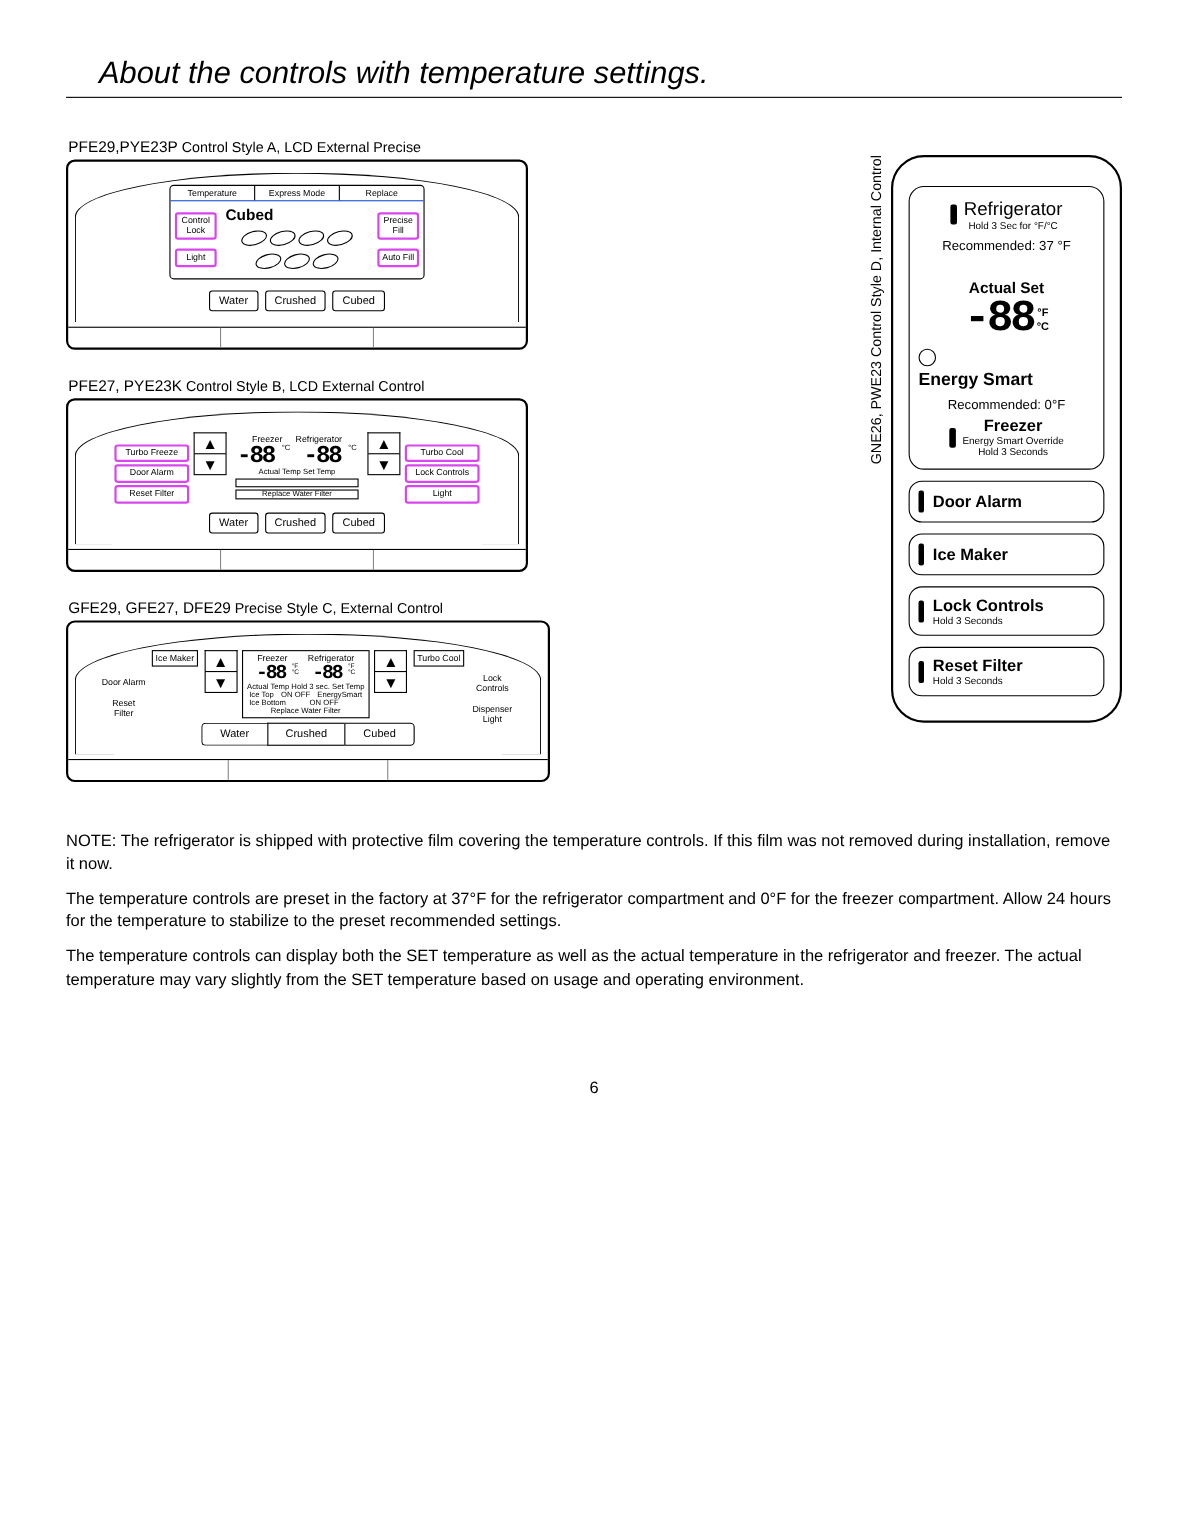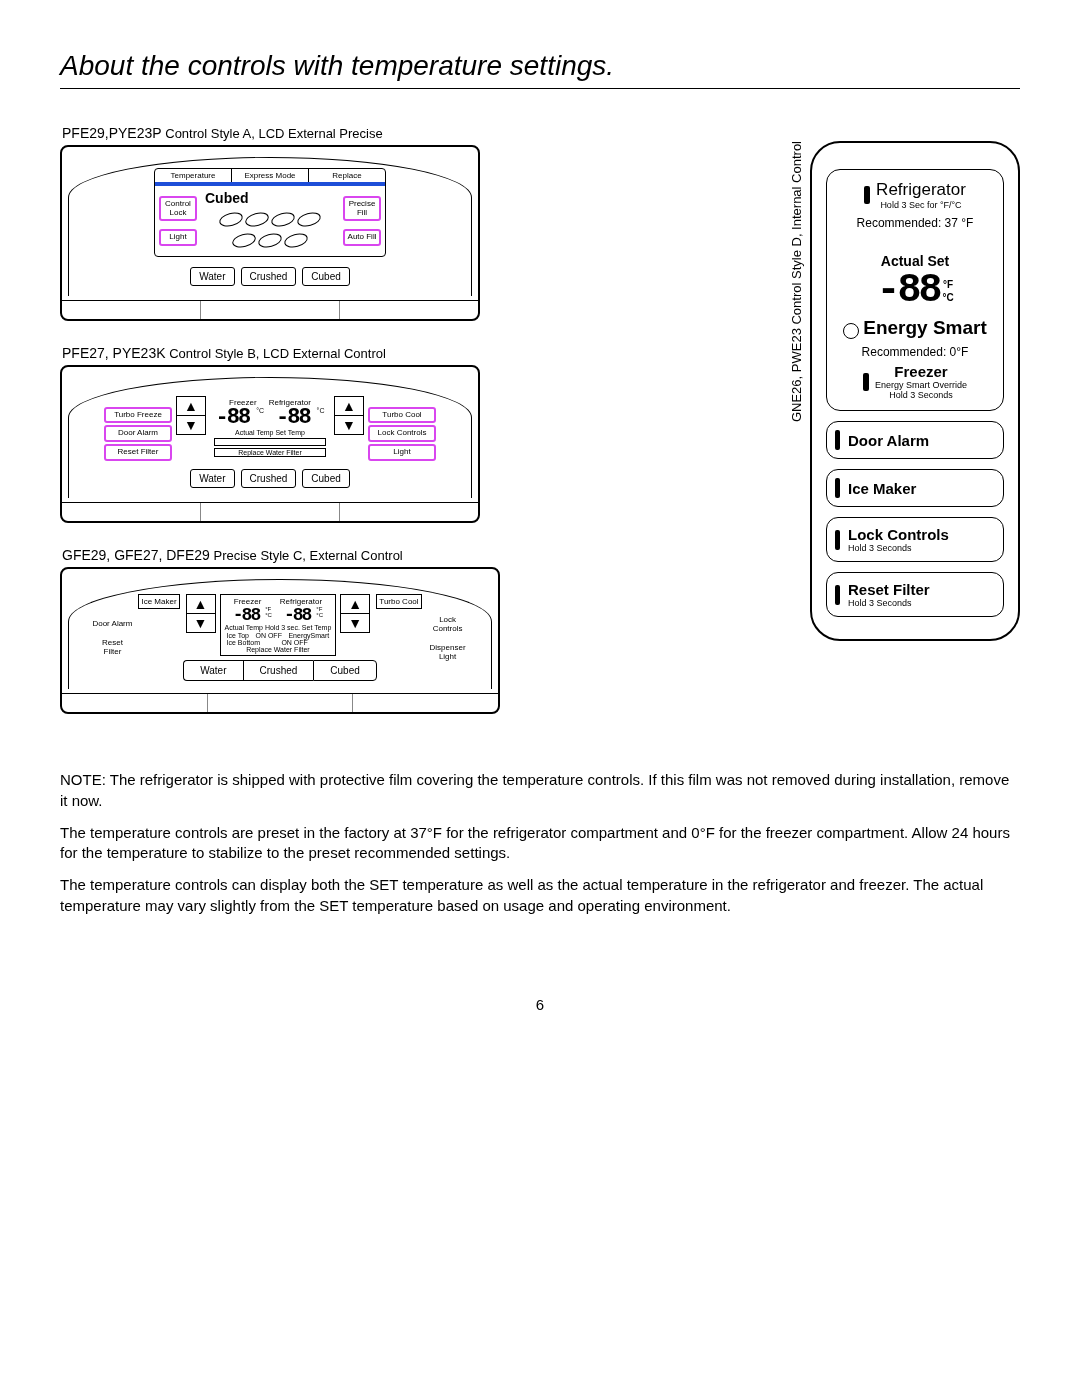--- a/index.html
+++ b/index.html
@@ -10,20 +10,21 @@
     width: 1080px;
     box-sizing: border-box;
     color: #000;
     font-size: 14px;
   }
   .title {
     font-style: italic;
     font-size: 28px;
     margin-bottom: 6px;
     font-weight: normal;
+    margin-left: 30px;
   }
   hr.rule { border: none; border-top: 1.5px solid #000; margin: 0 0 24px 0; }
   .cols { display: flex; gap: 28px; align-items: flex-start; }
   .left { flex: 1; }
   .right { display: flex; align-items: flex-start; gap: 6px; margin-top: 28px;}
   .panel-caption { font-size: 13px; margin: 12px 0 4px 2px; }
   .panel-caption .model { font-size: 14px; }
   .panel-outer {
     border: 2px solid #000;
     border-radius: 8px;
@@ -41,21 +42,21 @@
   }
   .lcd-a {
     border: 1.5px solid #000;
     border-radius: 4px;
     width: 230px;
     margin: 0 auto 10px auto;
     padding: 0;
   }
   .lcd-a-tabs {
     display: flex;
-    border-bottom: 4px solid #1d4ed8;
+    border-bottom: 1px solid #1d4ed8;
     font-size: 8px;
     justify-content: center;
   }
   .lcd-a-tabs div { flex: 1; text-align: center; padding: 2px 0; border-right: 1px solid #000;}
   .lcd-a-tabs div:last-child { border-right: none; }
   .lcd-a-body { display: flex; align-items: stretch; }
   .lcd-a-body .side { width: 38px; display: flex; flex-direction: column; gap: 8px; padding: 4px; justify-content: center;}
   .mini-btn {
     border: 2px solid #d946ef; border-radius: 3px;
     font-size: 8px; text-align: center; padding: 2px 2px; line-height: 1.1;
@@ -133,29 +134,29 @@
   }
   .d-row { display:flex; align-items:center; gap:6px; }
   .d-row .mark { width:6px; height:18px; background:#000; border-radius:2px; flex-shrink:0;}
   .d-title { font-size:17px; }
   .d-sub { font-size: 9px; }
   .d-rec { font-size: 12px; margin: 6px 0 4px 0;}
   .d-actual { font-size: 14px; font-weight:bold; margin-bottom:2px;margin-top:23px;}
   .d-seg-row{display:flex; justify-content:center; align-items:center;}
   .d-seg { font-family:'Courier New',monospace; font-size:40px; font-weight:bold; line-height:1; letter-spacing:-3px;}
   .d-units{display:flex;flex-direction:column; font-size:10px; margin-left:3px; line-height:1.3; font-weight:bold;}
-  .d-energy{display:flex;align-items:flex-end;justify-content:center;gap:4px;font-size:19px;font-weight:bold;margin-top:6px;}
+  .d-energy{display:flex;align-items:flex-start;justify-content:center;gap:4px;font-size:16px;font-weight:bold;margin-top:6px;flex-direction:column;}
   .recycle-icon{width:14px;height:14px;border:1.5px solid #000;border-radius:50%;position:relative;}
   .d-item{border:1.5px solid #000;border-radius:12px;padding:8px;display:flex;align-items:center;gap:8px;}
   .d-item .mark{width:5px;height:20px;background:#000;border-radius:2px;flex-shrink:0;}
   .d-item-txt{flex:1;}
   .d-item-title{font-size:15px;font-weight:bold;}
   .d-item-sub{font-size:9px;}
 
-  .body-text { margin-top: 56px; font-size: 15px; line-height: 1.35; }
+  .body-text { margin-top: 44px; font-size: 15px; line-height: 1.35; }
   .body-text p { margin: 0 0 12px 0; }
   .page-num { text-align:center; margin-top: 80px; font-size:15px;}
 </style>
 </head>
 <body>
 
 <div class="title">About the controls with temperature settings.</div>
 <hr class="rule">
 
 <div class="cols">

